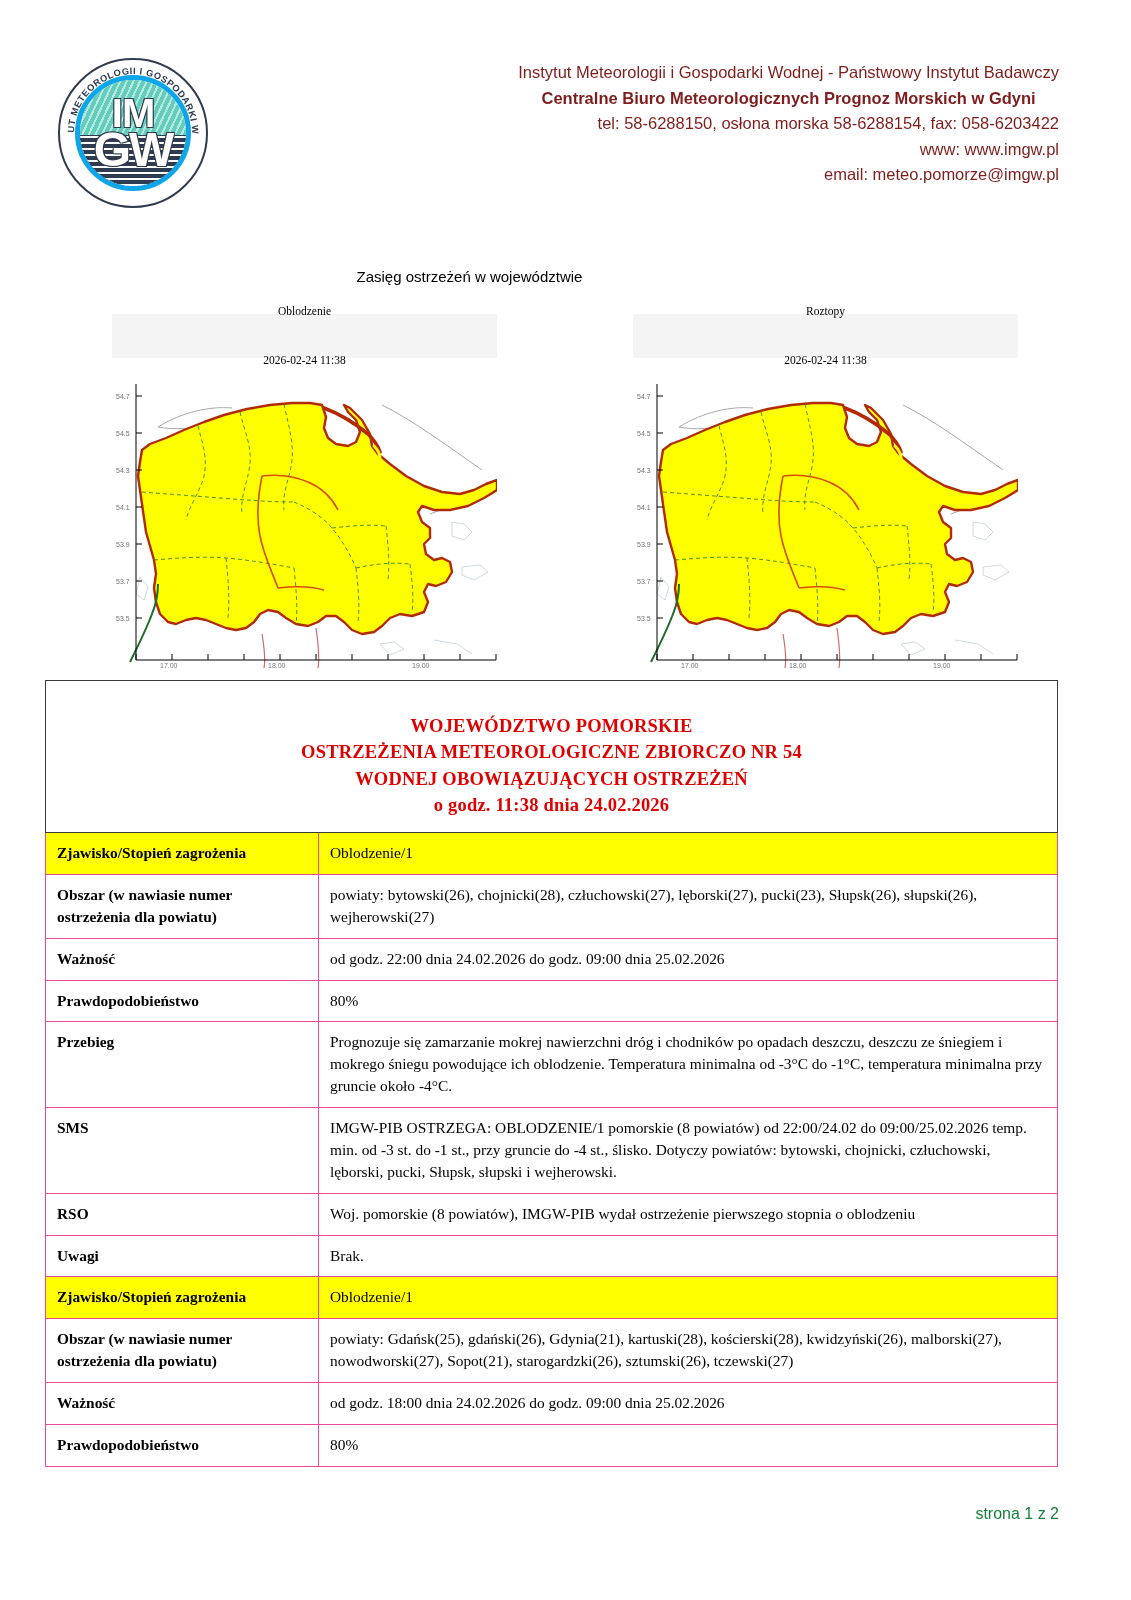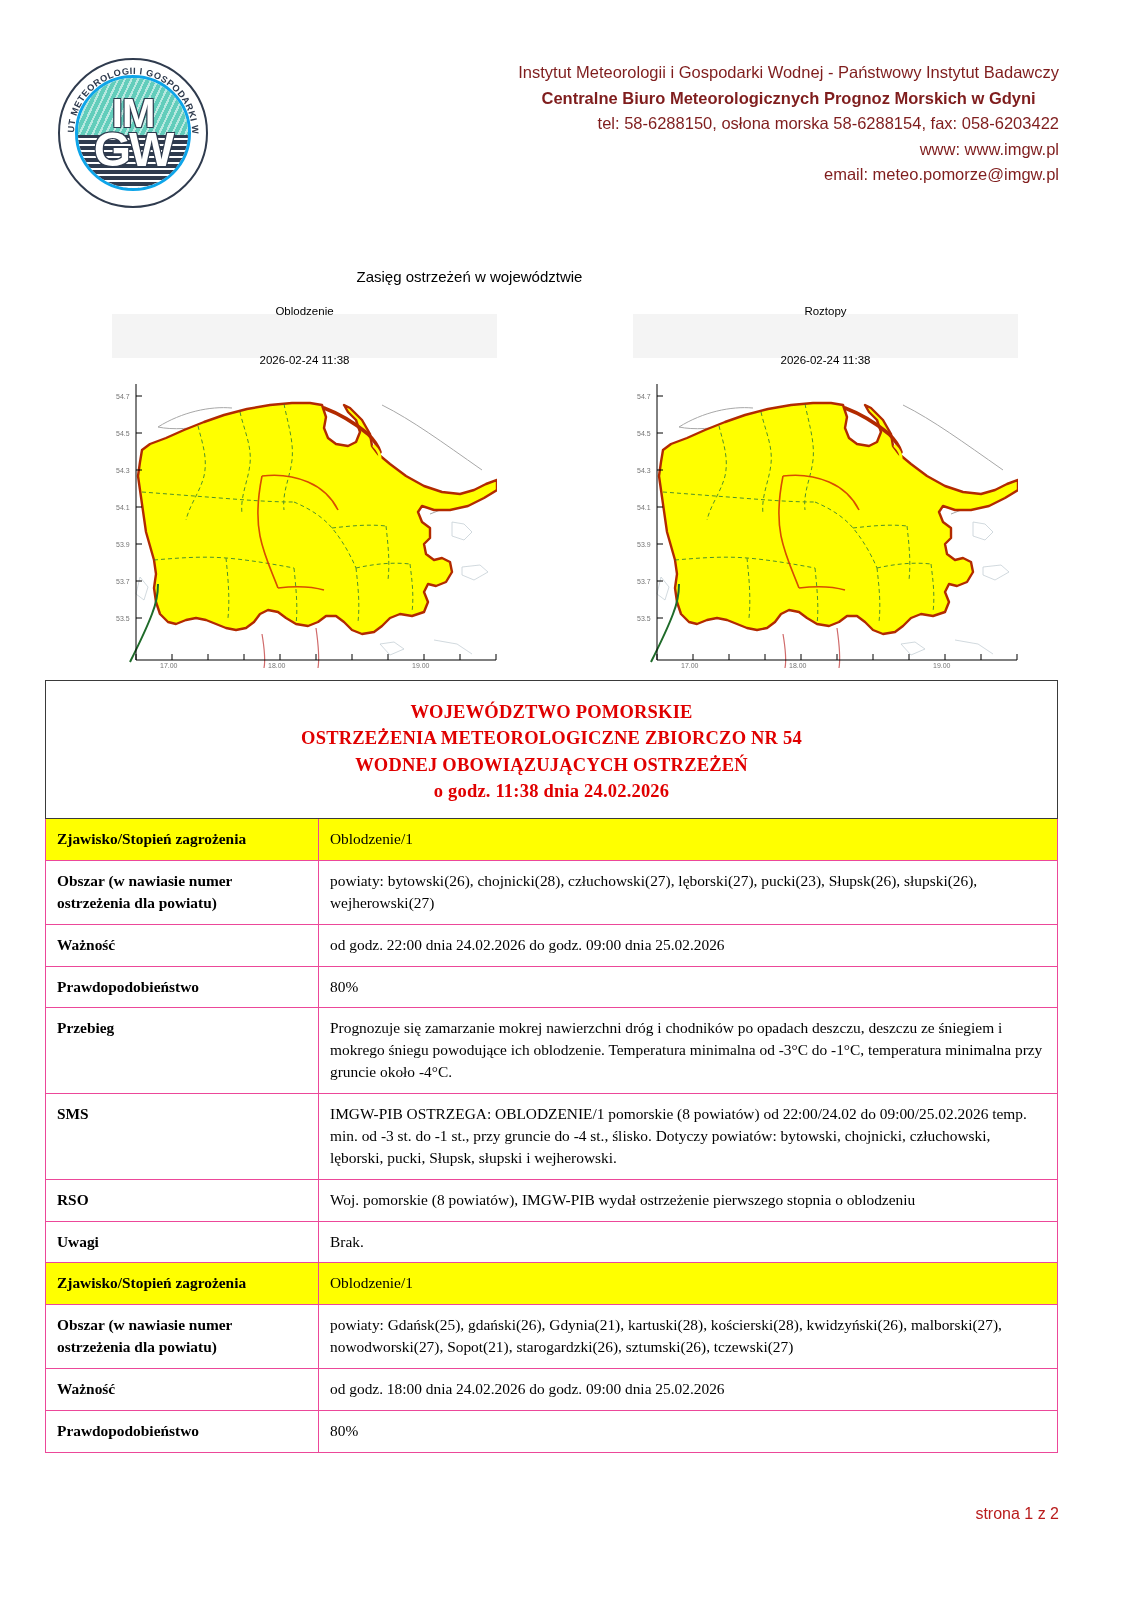--- a/index.html
+++ b/index.html
@@ -36,21 +36,21 @@
     position: absolute; inset: 0;
     border-radius: 50%;
   }
   .logo-ring-text svg { display:block; }
   .logo-inner {
     position: absolute;
     left: 17px; top: 17px;
     width: 116px; height: 116px;
     border-radius: 50%;
     overflow: hidden;
-    border: 3px solid #0ea5e9;
+    border: 5px solid #0ea5e9;
   }
   .logo-top {
     position: absolute; left:0; top:0;
     width: 100%; height: 52%;
     background:
       repeating-linear-gradient(115deg,
         rgba(255,255,255,.55) 0 2px,
         rgba(255,255,255,0) 2px 6px),
       #62cdbb;
   }
@@ -99,21 +99,21 @@
     color: #000;
   }
   .map-block { position: absolute; top: 314px; }
   .map-block.left  { left: 112px; }
   .map-block.right { left: 633px; }
   .map-cap {
     width: 385px; height: 44px;
     background: #f4f4f4;
     display: flex; flex-direction: column;
     align-items: center; justify-content: center;
-    font-family: Liberation Sans, sans-serif;
+    font-family: Liberation Serif, serif;
     font-size: 11.5px;
     line-height: 1.45;
     color: #000;
     gap: 32px;
   }
   .map-canvas {
     margin-top: 14px;
     width: 385px; height: 298px;
     background: #ffffff;
     position: relative;
@@ -132,41 +132,41 @@
     border: 1px solid #ec4899;
     vertical-align: top;
     padding: 9px 11px 10px 11px;
     font-size: 15.4px;
     line-height: 1.42;
     color: #000;
   }
   .tbl .title-cell {
     border: 1px solid #3a3a3a;
     text-align: center;
-    padding: 18px 10px 14px 10px;
+    padding: 32px 10px 14px 10px;
     color: #e00000;
     font-weight: bold;
     font-size: 18.5px;
     line-height: 1.42;
     letter-spacing: .2px;
   }
   .tbl td.key {
     width: 273px;
     font-weight: bold;
   }
   .row-hl td { background: #ffff00; }
   .row-hl td.key { font-weight: bold; }
   .row-hl td.val { font-weight: normal; }
 
   .footer {
     position: absolute;
     right: 72px; top: 1505px;
     font-family: "Liberation Sans", sans-serif;
     font-size: 16px;
-    color: #b91c1c;
+    color: #15803d;
   }
 </style>
 </head>
 <body>
 
 <div class="header">
 
   <div class="logo-wrap">
     <div class="logo-outer"></div>
     <div class="logo-ring-text">

